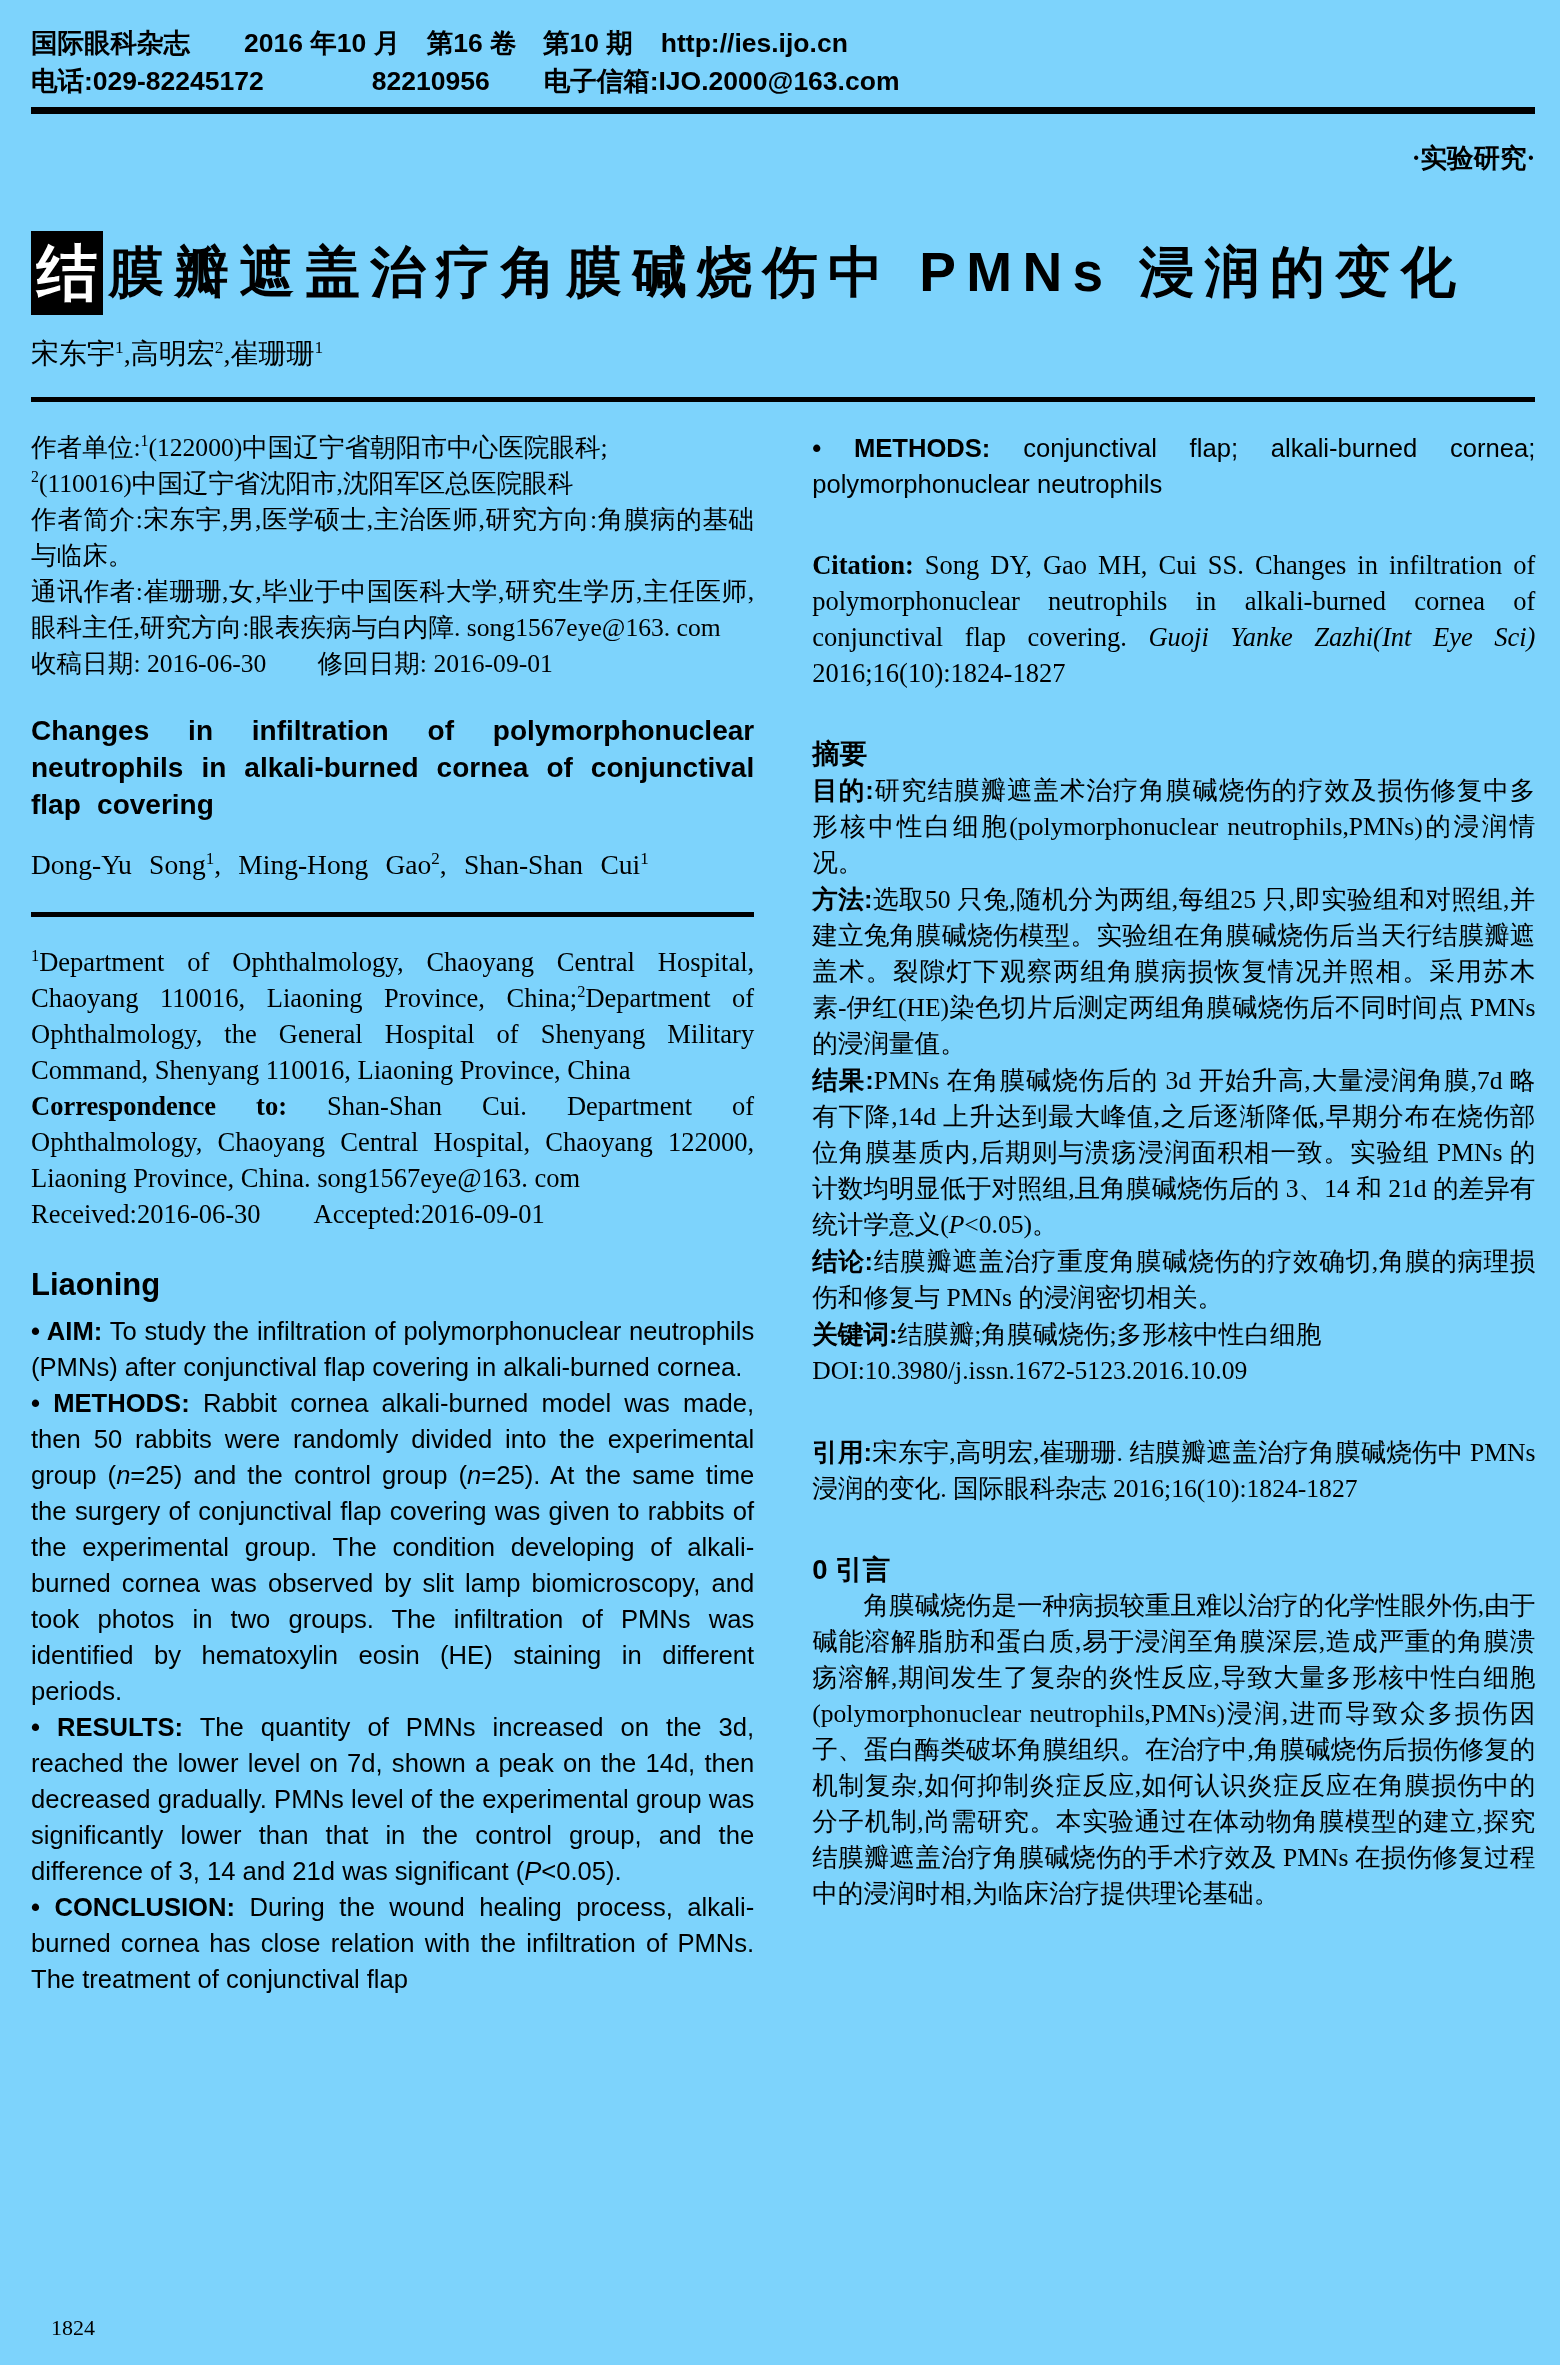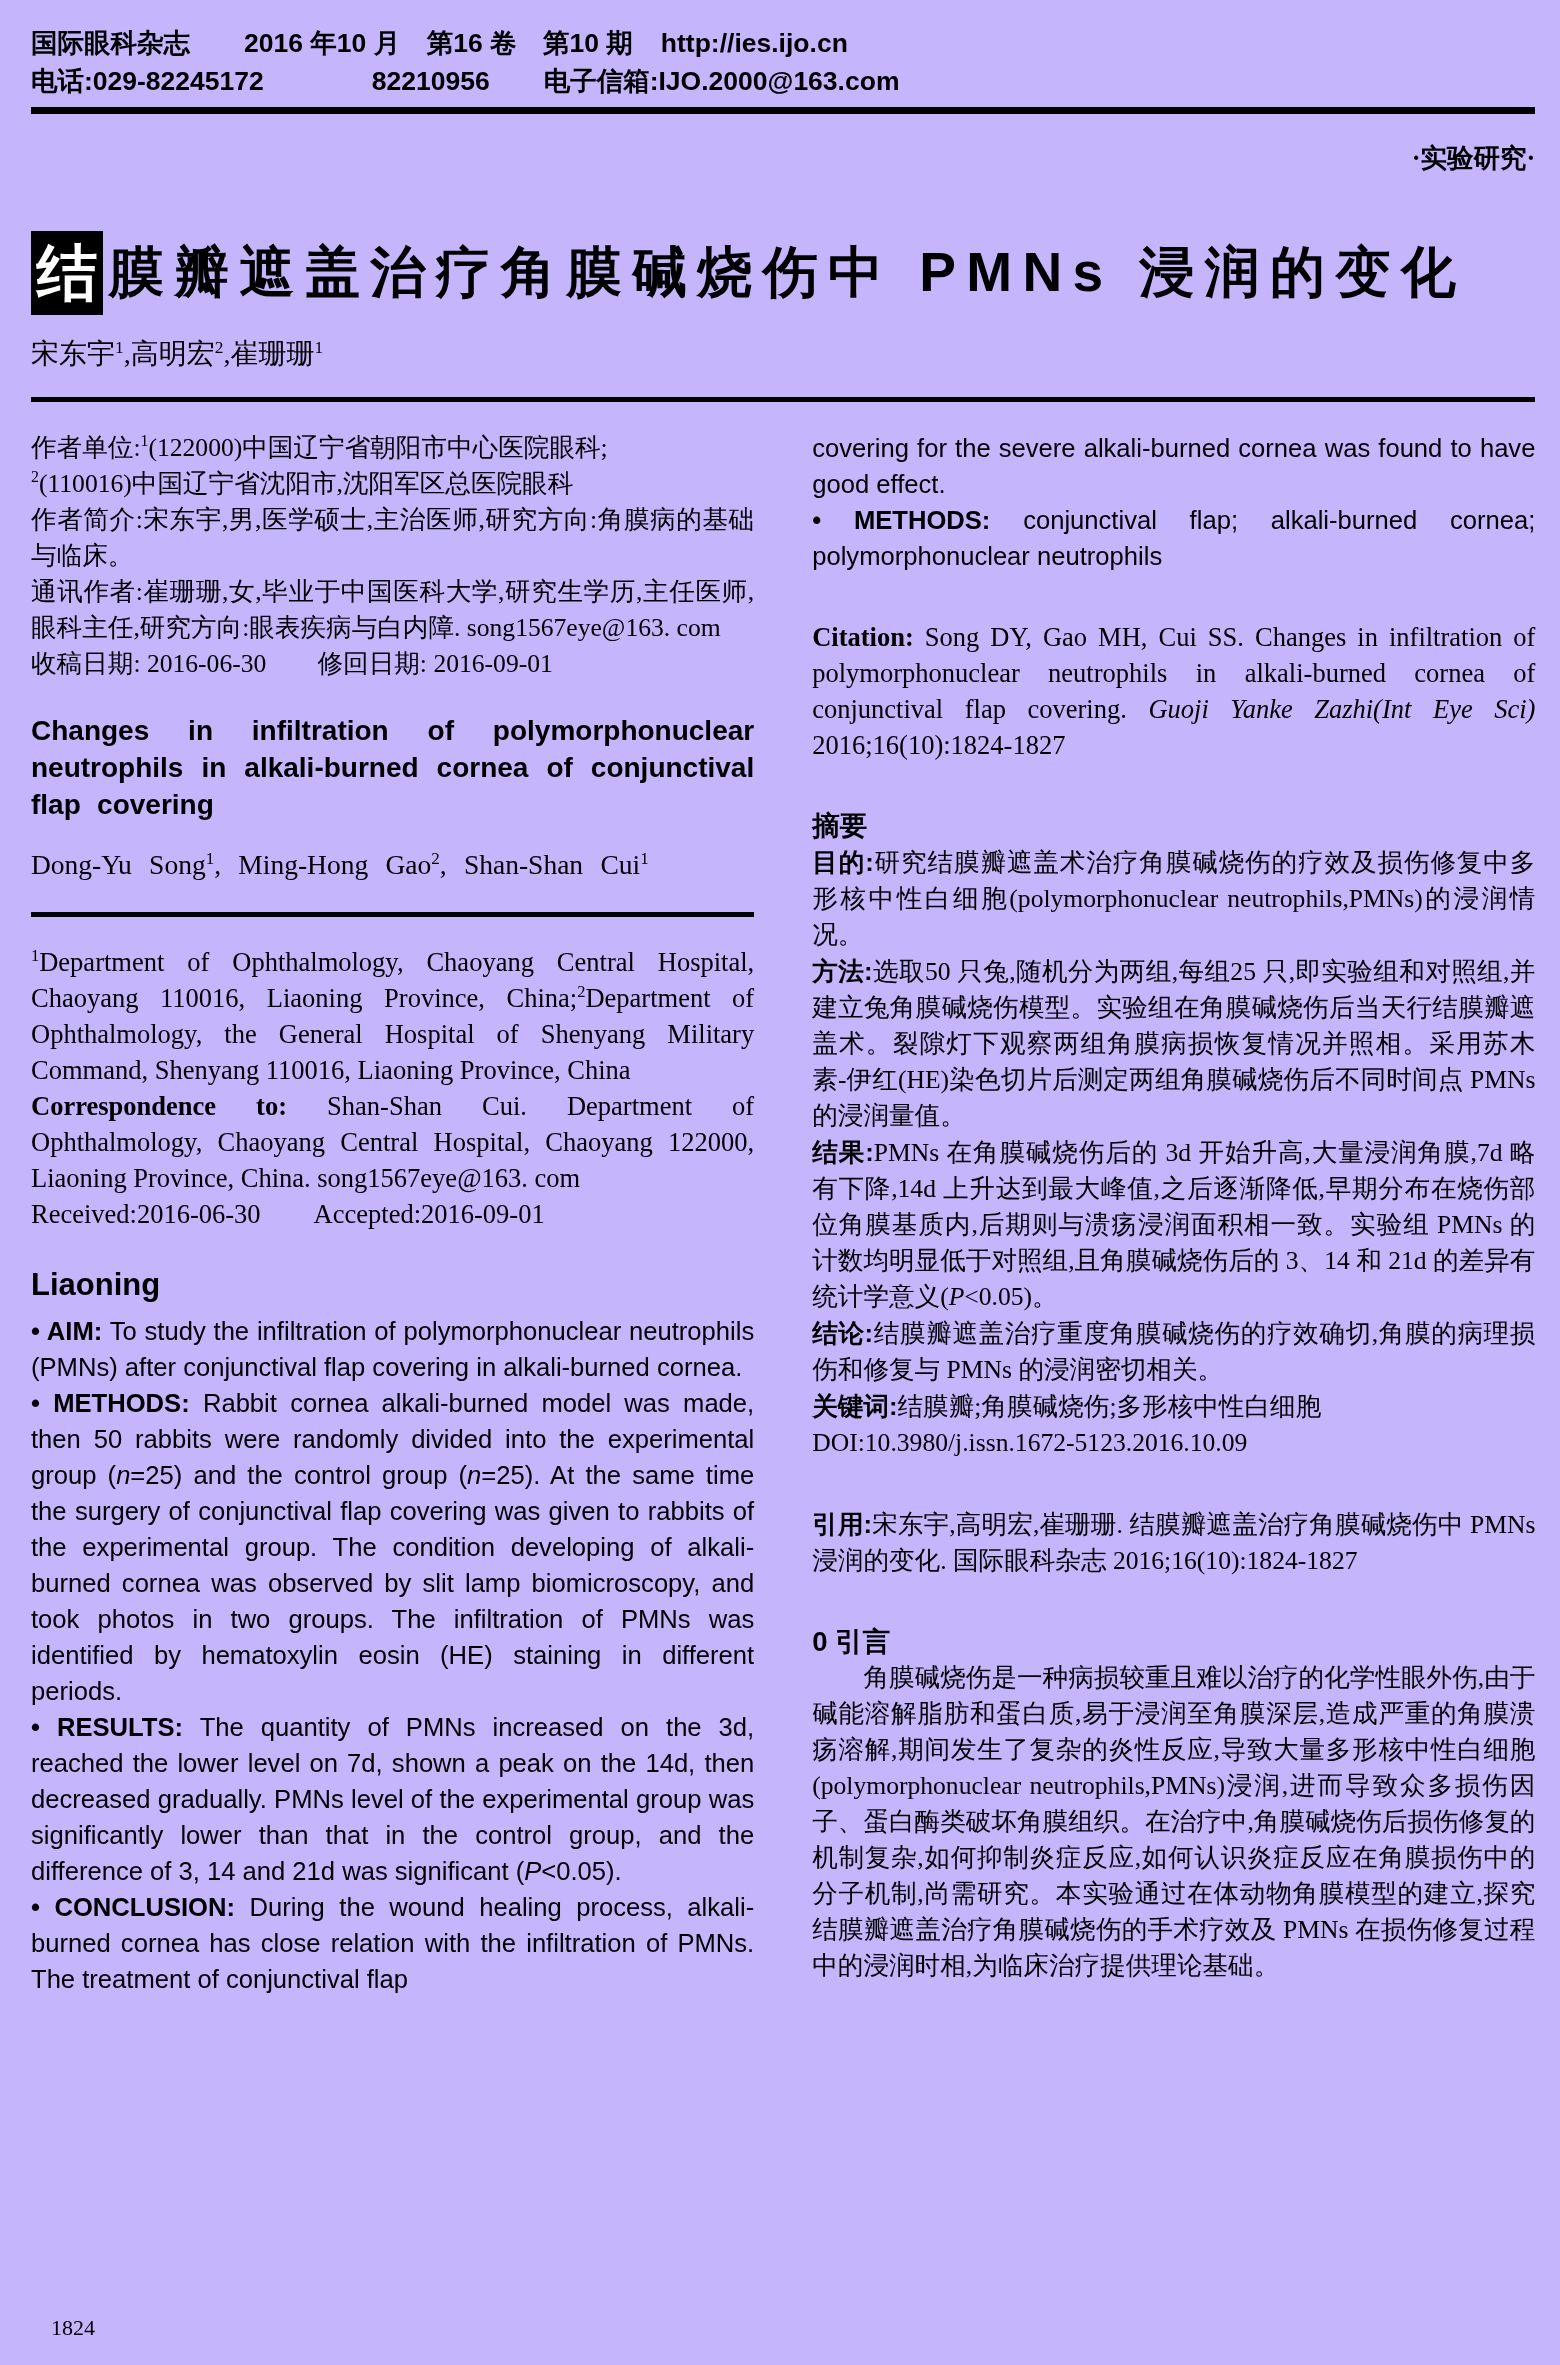--- a/index.html
+++ b/index.html
@@ -1,17 +1,17 @@
 <!DOCTYPE html>
 <html style="font-size:7.6px"><head>
 <meta charset="utf-8">
 <style>
   html,body{margin:0;padding:0;background:#888;}
   .page{
-    width:1560px;height:2366px;background:#c4b5fd;color:#000;
+    width:1560px;height:2366px;background:#7dd3fc;color:#000;
     box-sizing:border-box;position:relative;
     padding:13.3px 24.6px 0 31px;
     font-family:"Liberation Serif","DejaVu Serif",serif;
     overflow:hidden;
   }
   
   .hdr-row{display:flex;align-items:baseline;font-family:"Liberation Sans","DejaVu Sans",sans-serif;
     font-weight:bold;font-size:26.5px;line-height:38px;white-space:nowrap;}
   .hdr-journal{margin-right:54px;}
   .hdr-issue{margin-right:28px;margin-top:11px;}
@@ -116,21 +116,20 @@
       <p class="en-serif"><span>Received:2016-06-30　　Accepted:2016-09-01</span></p>
 
       <div class="abstract-heading">Liaoning</div>
       <p class="en-sans jp"><span class="seg-b">• AIM:</span><span> To study the infiltration of polymorphonuclear neutrophils (PMNs) after conjunctival flap covering in alkali-burned cornea.</span></p>
       <p class="en-sans jp"><span class="seg-b">• METHODS:</span><span> Rabbit cornea alkali-burned model was made, then 50 rabbits were randomly divided into the experimental group (</span><span class="seg-i">n</span><span>=25) and the control group (</span><span class="seg-i">n</span><span>=25). At the same time the surgery of conjunctival flap covering was given to rabbits of the experimental group. The condition developing of alkali-burned cornea was observed by slit lamp biomicroscopy, and took photos in two groups. The infiltration of PMNs was identified by hematoxylin eosin (HE) staining in different periods.</span></p>
       <p class="en-sans jp"><span class="seg-b">• RESULTS:</span><span> The quantity of PMNs increased on the 3d, reached the lower level on 7d, shown a peak on the 14d, then decreased gradually. PMNs level of the experimental group was significantly lower than that in the control group, and the difference of 3, 14 and 21d was significant (</span><span class="seg-i">P</span><span>&lt;0.05).</span></p>
       <p class="en-sans jp"><span class="seg-b">• CONCLUSION:</span><span> During the wound healing process, alkali-burned cornea has close relation with the infiltration of PMNs. The treatment of conjunctival flap</span></p>
     </div>
 
     <div class="col">
-      <p class="en-sans jp"><span>covering for the severe alkali-burned cornea was found to have good effect.</span></p>
       <p class="en-sans jp"><span class="seg-b">• METHODS:</span><span> conjunctival flap; alkali-burned cornea; polymorphonuclear neutrophils</span></p>
 
       <p class="en-serif jp gap-lg"><span class="seg-b">Citation:</span><span> Song DY, Gao MH, Cui SS. Changes in infiltration of polymorphonuclear neutrophils in alkali-burned cornea of conjunctival flap covering. </span><span class="seg-i">Guoji Yanke Zazhi(Int Eye Sci)</span><span> 2016;16(10):1824-1827</span></p>
 
       <div class="cn-h gap-lg">摘要</div>
       <p class="cn jp"><span class="seg-hb">目的:</span><span>研究结膜瓣遮盖术治疗角膜碱烧伤的疗效及损伤修复中多形核中性白细胞(polymorphonuclear neutrophils,PMNs)的浸润情况。</span></p>
       <p class="cn jp"><span class="seg-hb">方法:</span><span>选取50 只兔,随机分为两组,每组25 只,即实验组和对照组,并建立兔角膜碱烧伤模型。实验组在角膜碱烧伤后当天行结膜瓣遮盖术。裂隙灯下观察两组角膜病损恢复情况并照相。采用苏木素-伊红(HE)染色切片后测定两组角膜碱烧伤后不同时间点 PMNs 的浸润量值。</span></p>
       <p class="cn jp"><span class="seg-hb">结果:</span><span>PMNs 在角膜碱烧伤后的 3d 开始升高,大量浸润角膜,7d 略有下降,14d 上升达到最大峰值,之后逐渐降低,早期分布在烧伤部位角膜基质内,后期则与溃疡浸润面积相一致。实验组 PMNs 的计数均明显低于对照组,且角膜碱烧伤后的 3、14 和 21d 的差异有统计学意义(</span><span class="seg-i">P</span><span>&lt;0.05)。</span></p>
       <p class="cn jp"><span class="seg-hb">结论:</span><span>结膜瓣遮盖治疗重度角膜碱烧伤的疗效确切,角膜的病理损伤和修复与 PMNs 的浸润密切相关。</span></p>
       <p class="cn jp"><span class="seg-hb">关键词:</span><span>结膜瓣;角膜碱烧伤;多形核中性白细胞</span></p>

